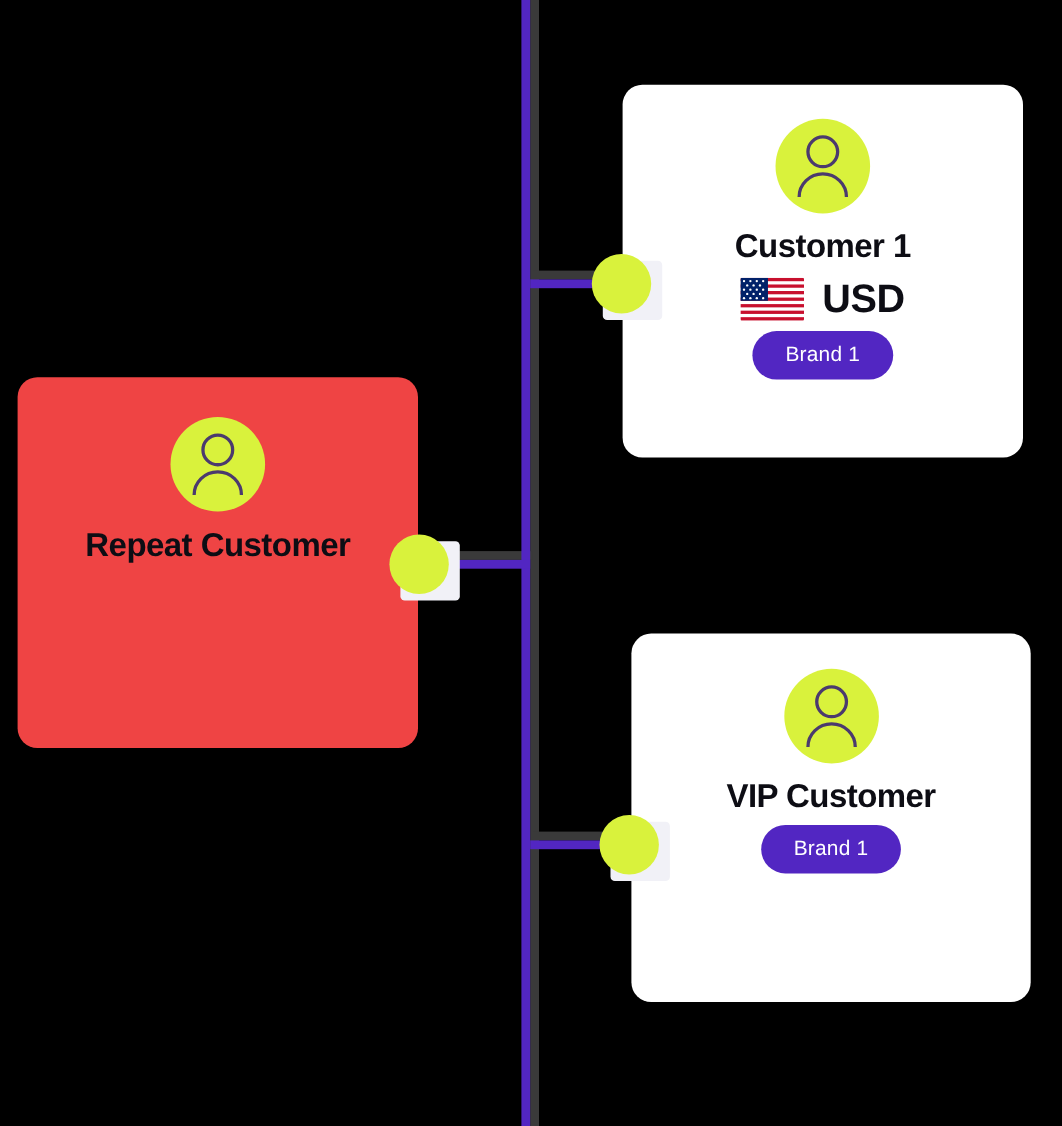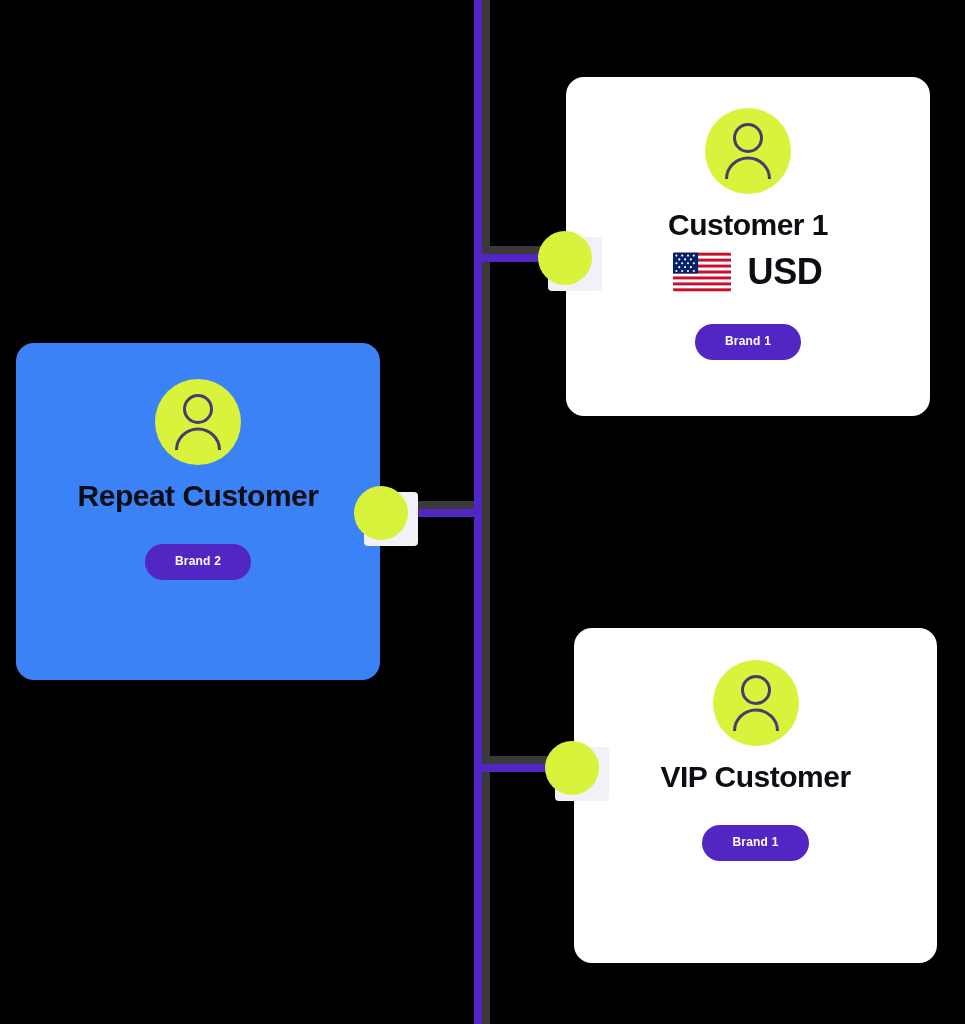--- a/index.html
+++ b/index.html
@@ -95,25 +95,25 @@
   .card {
     position: absolute;
     border-radius: 18px;
     z-index: 4;
     display: flex;
     flex-direction: column;
     align-items: center;
     box-sizing: border-box;
   }
   .card-white  { background: #ffffff; }
-  .card-lilac  { background: #3b82f6; }
+  .card-lilac  { background: #ef4444; }
 
   .card-repeat   { left: 16px;  top: 343px; width: 364px; height: 337px; padding-top: 36px; }
   .card-customer { left: 566px; top: 77px;  width: 364px; height: 339px; padding-top: 31px; }
-  .card-vip      { left: 574px; top: 628px; width: 363px; height: 335px; padding-top: 32px; }
+  .card-vip      { left: 574px; top: 576px; width: 363px; height: 335px; padding-top: 32px; }
 
   .avatar {
     width: 86px;
     height: 86px;
     border-radius: 50%;
     background: #d9f23c;
     display: flex;
     align-items: center;
     justify-content: center;
     flex: none;
@@ -147,27 +147,27 @@
   .flag svg { display: block; width: 58px; height: 40px; }
   .currency-code {
     font-size: 36px;
     font-weight: bold;
     color: #0d0d14;
     letter-spacing: -0.3px;
     line-height: 1;
   }
 
   .brand-pill {
-    margin-top: 32px;
+    margin-top: 9px;
     background: #5226c2;
     color: #ffffff;
     border-radius: 999px;
     padding: 11px 30px;
-    font-size: 12px;
-    font-weight: bold;
+    font-size: 19px;
+    font-weight: normal;
     letter-spacing: 0.2px;
     line-height: 1.15;
     border: none;
     cursor: pointer;
   }
 </style>
 </head>
 <body>
 
 <div id="canvas">
@@ -183,21 +183,20 @@
   <div class="branch branch-bot"></div>
 
   <div class="card card-lilac card-repeat">
     <div class="avatar">
       <svg width="56" height="58" viewBox="0 0 56 58" fill="none">
         <circle cx="28" cy="16" r="13.5" stroke="#4b3a6e" stroke-width="3"></circle>
         <path d="M6.5 57c0-11.6 9.6-21 21.5-21s21.5 9.4 21.5 21" stroke="#4b3a6e" stroke-width="3" fill="none"></path>
       </svg>
     </div>
     <div class="card-title">Repeat Customer</div>
-    <button class="brand-pill">Brand 2</button>
   </div>
 
   <div class="card card-white card-customer">
     <div class="avatar">
       <svg width="56" height="58" viewBox="0 0 56 58" fill="none">
         <circle cx="28" cy="16" r="13.5" stroke="#4b3a6e" stroke-width="3"></circle>
         <path d="M6.5 57c0-11.6 9.6-21 21.5-21s21.5 9.4 21.5 21" stroke="#4b3a6e" stroke-width="3" fill="none"></path>
       </svg>
     </div>
     <div class="card-title">Customer 1</div>

